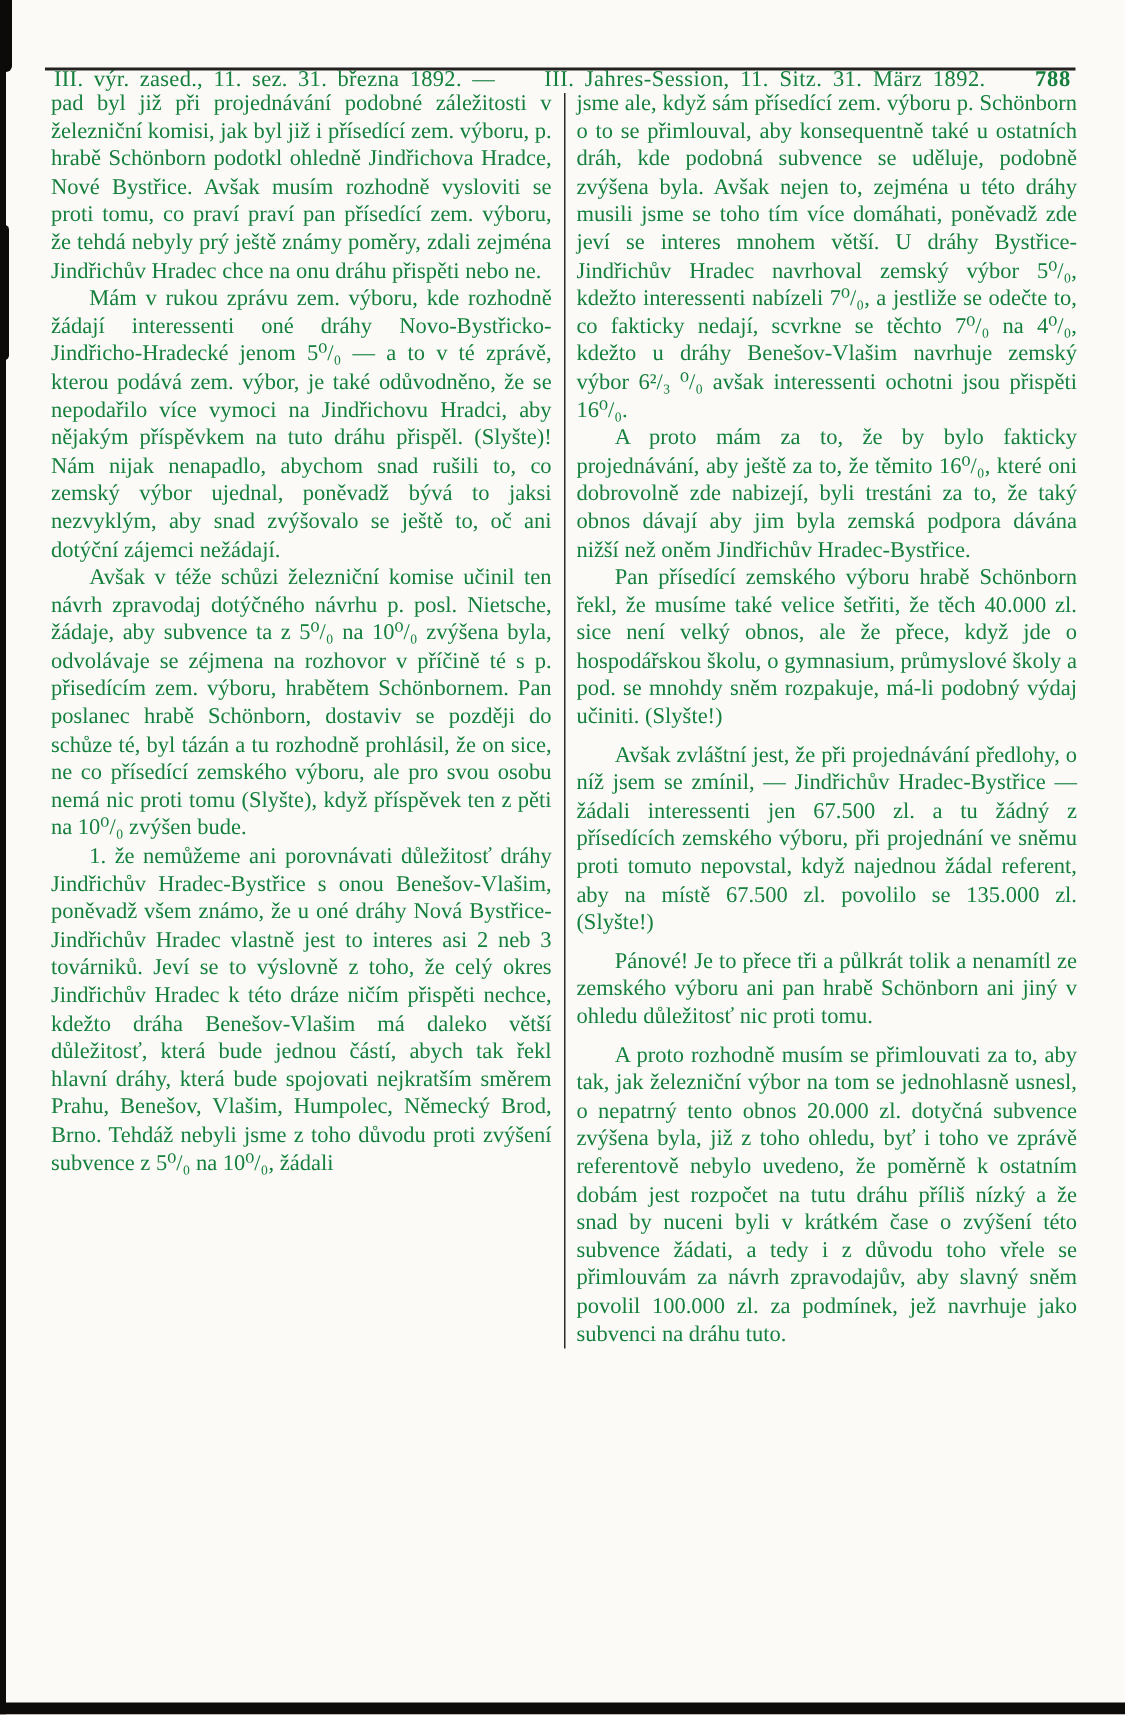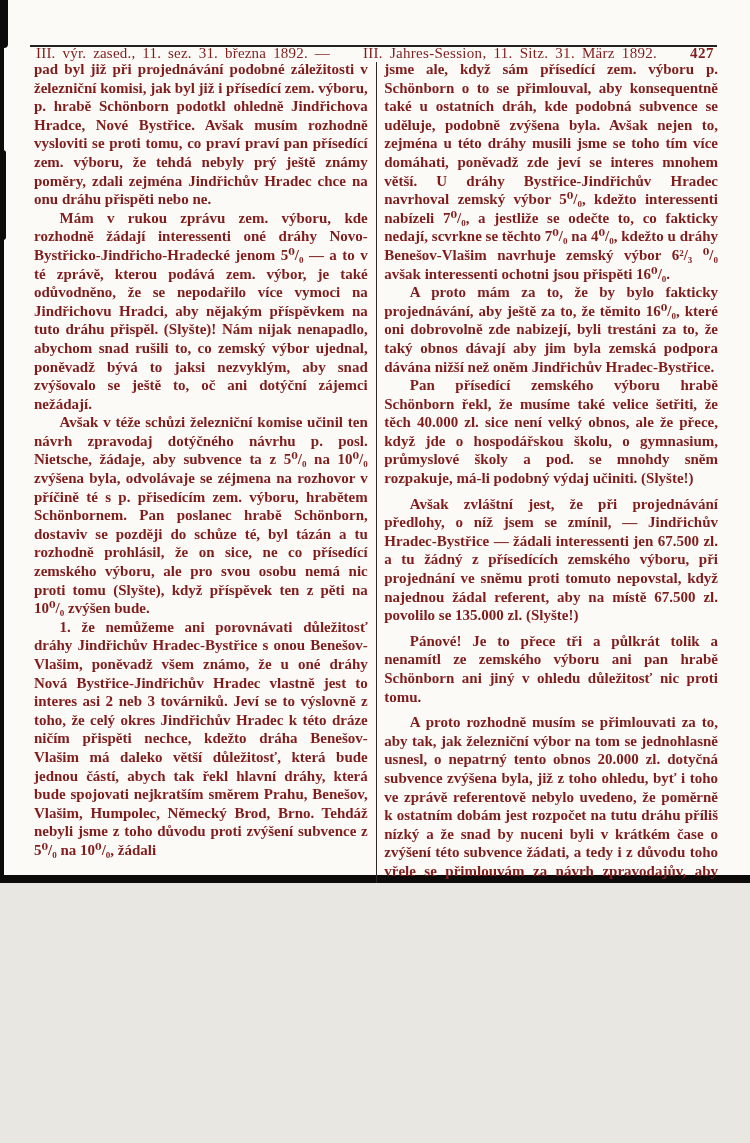--- a/index.html
+++ b/index.html
@@ -3,23 +3,23 @@
 <meta charset="utf-8">
 <style>
   html, body { margin: 0; padding: 0; }
   body {
     width: 750px; height: 1143px;
     background: #e9e7e2;
     font-family: "Liberation Serif", "DejaVu Serif", serif;
   }
   .page {
     position: relative;
-    width: 750px; height: 883px;
+    width: 750px; height: 1143px;
     background: #fbfaf6;
-    color: #7f1d1d;
+    color: #15803d;
     overflow: hidden;
   }
   
   .edge-left {
     position: absolute; left: 0; top: 0; width: 4px; height: 1143px;
     background: #0c0b0a;
   }
   .edge-left-blob {
     position: absolute; left: 0; top: 0; width: 8px; height: 48px;
     background: #0c0b0a; border-radius: 0 0 4px 0;
@@ -52,38 +52,38 @@
   }
   .col {
     flex: 1 1 0;
     font-size: 15px; line-height: 18.6px;
     text-align: justify;
   }
   .divider {
     width: 1.5px; background: #2b2826;
     margin: 2px 7px 0 8px;
   }
-  .col p { margin: 0; text-indent: 1.7em; font-weight: bold; }
+  .col p { margin: 0; text-indent: 1.7em; }
   .col p.no-indent { text-indent: 0; }
   .col-right p:nth-of-type(n+4) { margin-top: 7px; }
 </style>
 </head>
 <body>
 
 <div class="page">
 
   <div class="edge-left"></div>
   <div class="edge-left-blob"></div>
   <div class="edge-left-blob2"></div>
   <div class="edge-bottom"></div>
 
   <header class="header">
     <span class="h-cz">III. výr. zased., 11. sez. 31. března 1892. —</span>
     <span class="h-de">III. Jahres-Session, 11. Sitz. 31. März 1892.</span>
-    <span class="h-num">427</span>
+    <span class="h-num">788</span>
   </header>
   <div class="rule"></div>
 
   <main class="columns">
 
     <section class="col col-left">
       <p class="no-indent">pad byl již při projednávání podobné záležitosti v železniční komisi, jak byl již i přísedící zem. výboru, p. hrabě Schönborn podotkl ohledně Jindřichova Hradce, Nové Bystřice. Avšak musím rozhodně vysloviti se proti tomu, co praví praví pan přísedící zem. výboru, že tehdá nebyly prý ještě známy poměry, zdali zejména Jindřichův Hradec chce na onu dráhu přispěti nebo ne.</p>
       <p>Mám v rukou zprávu zem. výboru, kde rozhodně žádají interessenti oné dráhy Novo-Bystřicko-Jindřicho-Hradecké jenom 5⁰/₀ — a to v té zprávě, kterou podává zem. výbor, je také odůvodněno, že se nepodařilo více vymoci na Jindřichovu Hradci, aby nějakým příspěvkem na tuto dráhu přispěl. (Slyšte)! Nám nijak nenapadlo, abychom snad rušili to, co zemský výbor ujednal, poněvadž bývá to jaksi nezvyklým, aby snad zvýšovalo se ještě to, oč ani dotýční zájemci nežádají.</p>
       <p>Avšak v téže schůzi železniční komise učinil ten návrh zpravodaj dotýčného návrhu p. posl. Nietsche, žádaje, aby subvence ta z 5⁰/₀ na 10⁰/₀ zvýšena byla, odvolávaje se zéjmena na rozhovor v příčině té s p. přisedícím zem. výboru, hrabětem Schönbornem. Pan poslanec hrabě Schönborn, dostaviv se později do schůze té, byl tázán a tu rozhodně prohlásil, že on sice, ne co přísedící zemského výboru, ale pro svou osobu nemá nic proti tomu (Slyšte), když příspěvek ten z pěti na 10⁰/₀ zvýšen bude.</p>
       <p>1. že nemůžeme ani porovnávati důležitosť dráhy Jindřichův Hradec-Bystřice s onou Benešov-Vlašim, poněvadž všem známo, že u oné dráhy Nová Bystřice-Jindřichův Hradec vlastně jest to interes asi 2 neb 3 továrniků. Jeví se to výslovně z toho, že celý okres Jindřichův Hradec k této dráze ničím přispěti nechce, kdežto dráha Benešov-Vlašim má daleko větší důležitosť, která bude jednou částí, abych tak řekl hlavní dráhy, která bude spojovati nejkratším směrem Prahu, Benešov, Vlašim, Humpolec, Německý Brod, Brno. Tehdáž nebyli jsme z toho důvodu proti zvýšení subvence z 5⁰/₀ na 10⁰/₀, žádali</p>

